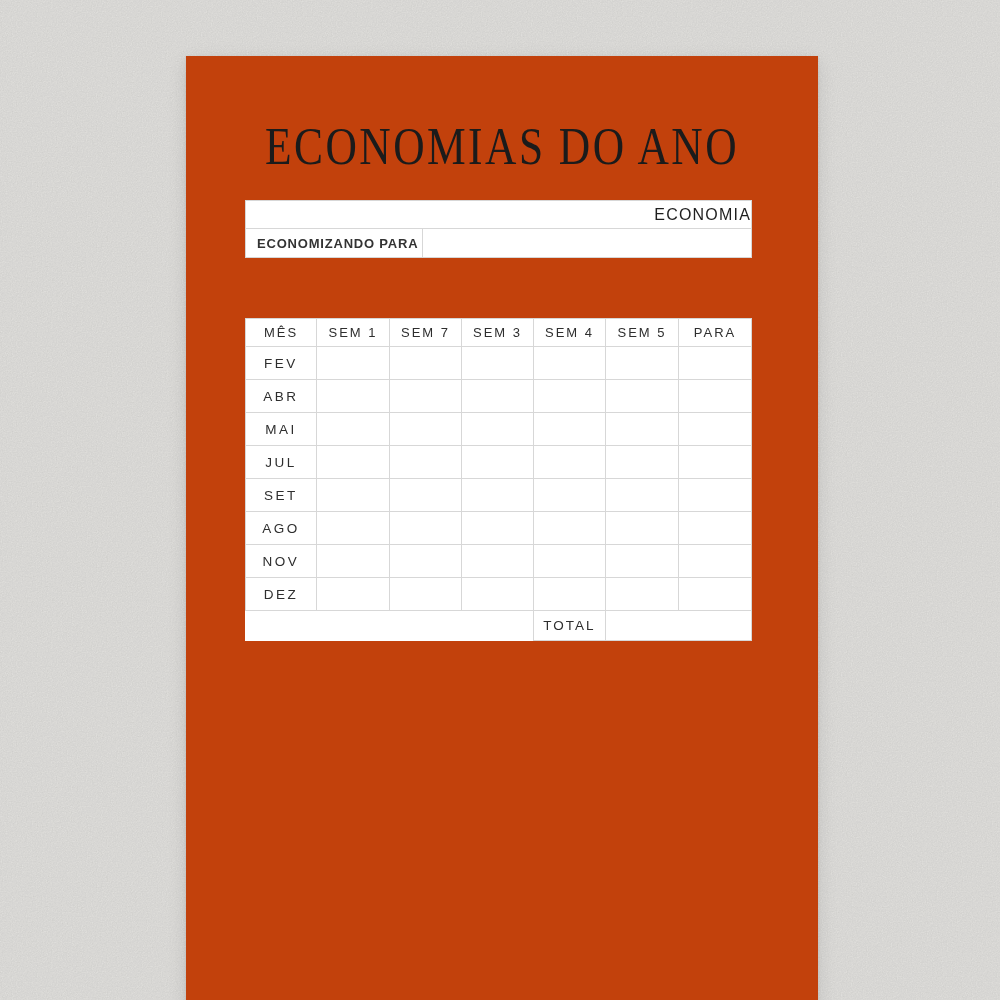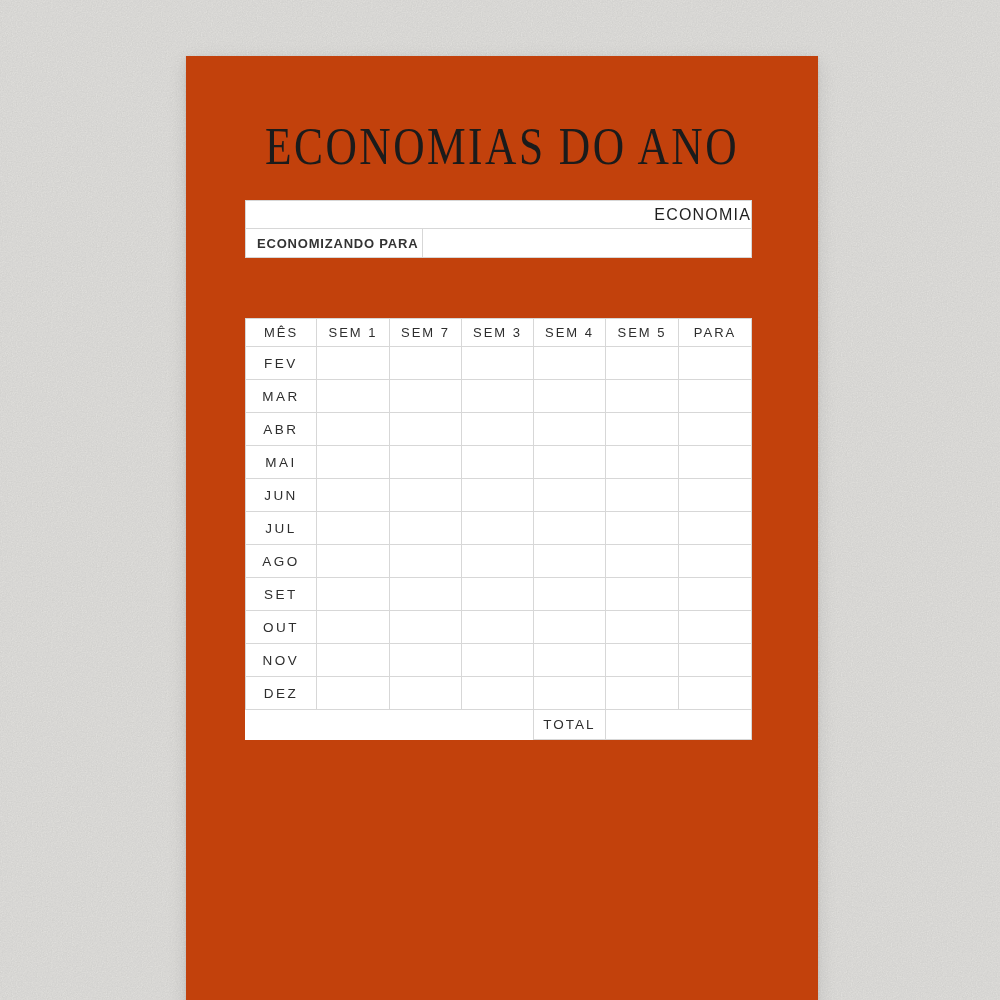--- a/index.html
+++ b/index.html
@@ -180,29 +180,20 @@
   <tr>
     <td>FEV</td>
     <td></td>
     <td></td>
     <td></td>
     <td></td>
     <td></td>
     <td></td>
   </tr>
 
-  <tr>
-    <td>MAR</td>
-    <td></td>
-    <td></td>
-    <td></td>
-    <td></td>
-    <td></td>
-    <td></td>
-  </tr>
 
   <tr>
     <td>ABR</td>
     <td></td>
     <td></td>
     <td></td>
     <td></td>
     <td></td>
     <td></td>
   </tr>
@@ -210,69 +201,51 @@
   <tr>
     <td>MAI</td>
     <td></td>
     <td></td>
     <td></td>
     <td></td>
     <td></td>
     <td></td>
   </tr>
 
-  <tr>
-    <td>JUN</td>
-    <td></td>
-    <td></td>
-    <td></td>
-    <td></td>
-    <td></td>
-    <td></td>
-  </tr>
 
   <tr>
     <td>JUL</td>
     <td></td>
     <td></td>
     <td></td>
     <td></td>
     <td></td>
     <td></td>
   </tr>
 
   <tr>
+    <td>SET</td>
+    <td></td>
+    <td></td>
+    <td></td>
+    <td></td>
+    <td></td>
+    <td></td>
+  </tr>
+
+  <tr>
     <td>AGO</td>
     <td></td>
     <td></td>
     <td></td>
     <td></td>
     <td></td>
     <td></td>
   </tr>
 
-  <tr>
-    <td>SET</td>
-    <td></td>
-    <td></td>
-    <td></td>
-    <td></td>
-    <td></td>
-    <td></td>
-  </tr>
-
-  <tr>
-    <td>OUT</td>
-    <td></td>
-    <td></td>
-    <td></td>
-    <td></td>
-    <td></td>
-    <td></td>
-  </tr>
 
   <tr>
     <td>NOV</td>
     <td></td>
     <td></td>
     <td></td>
     <td></td>
     <td></td>
     <td></td>
   </tr>

